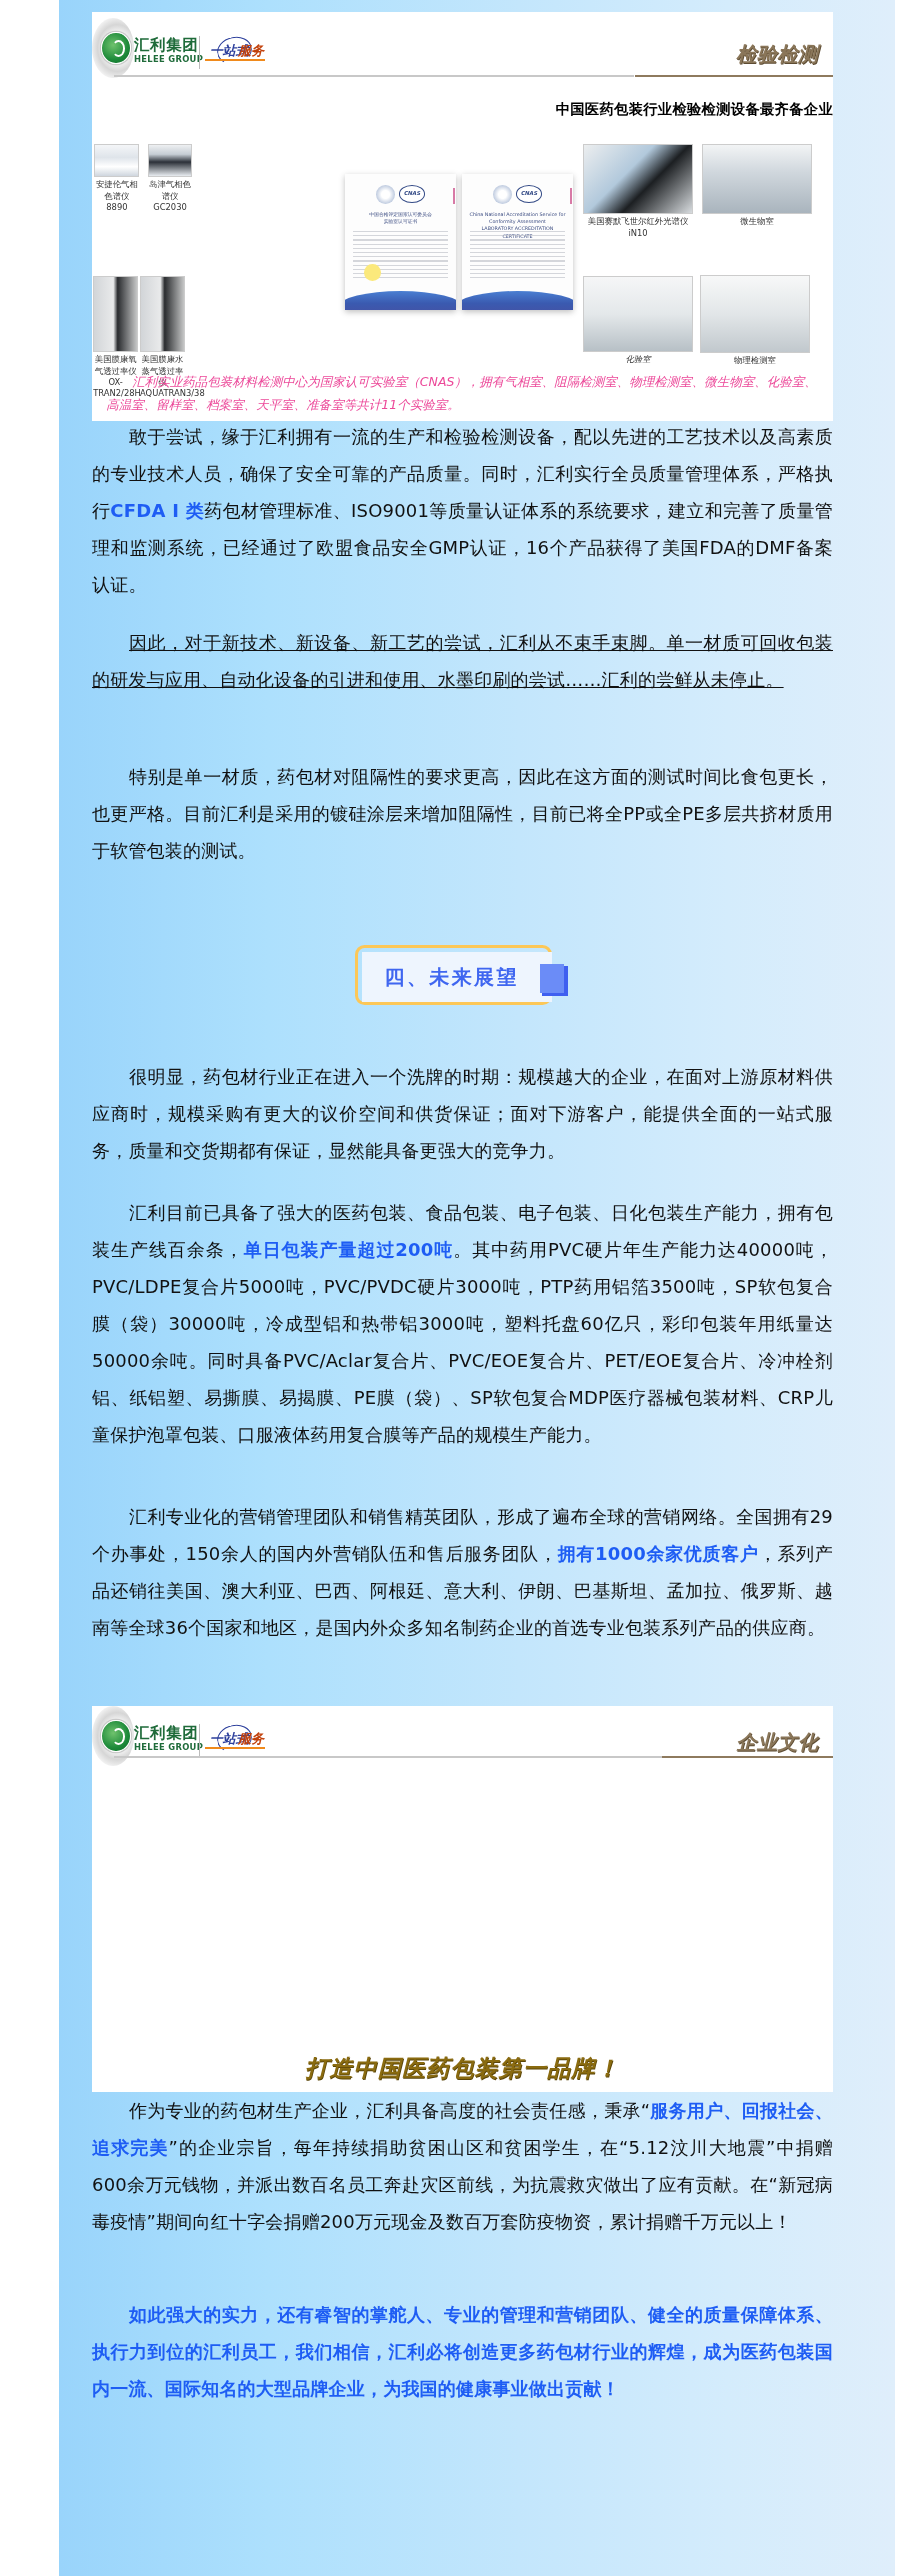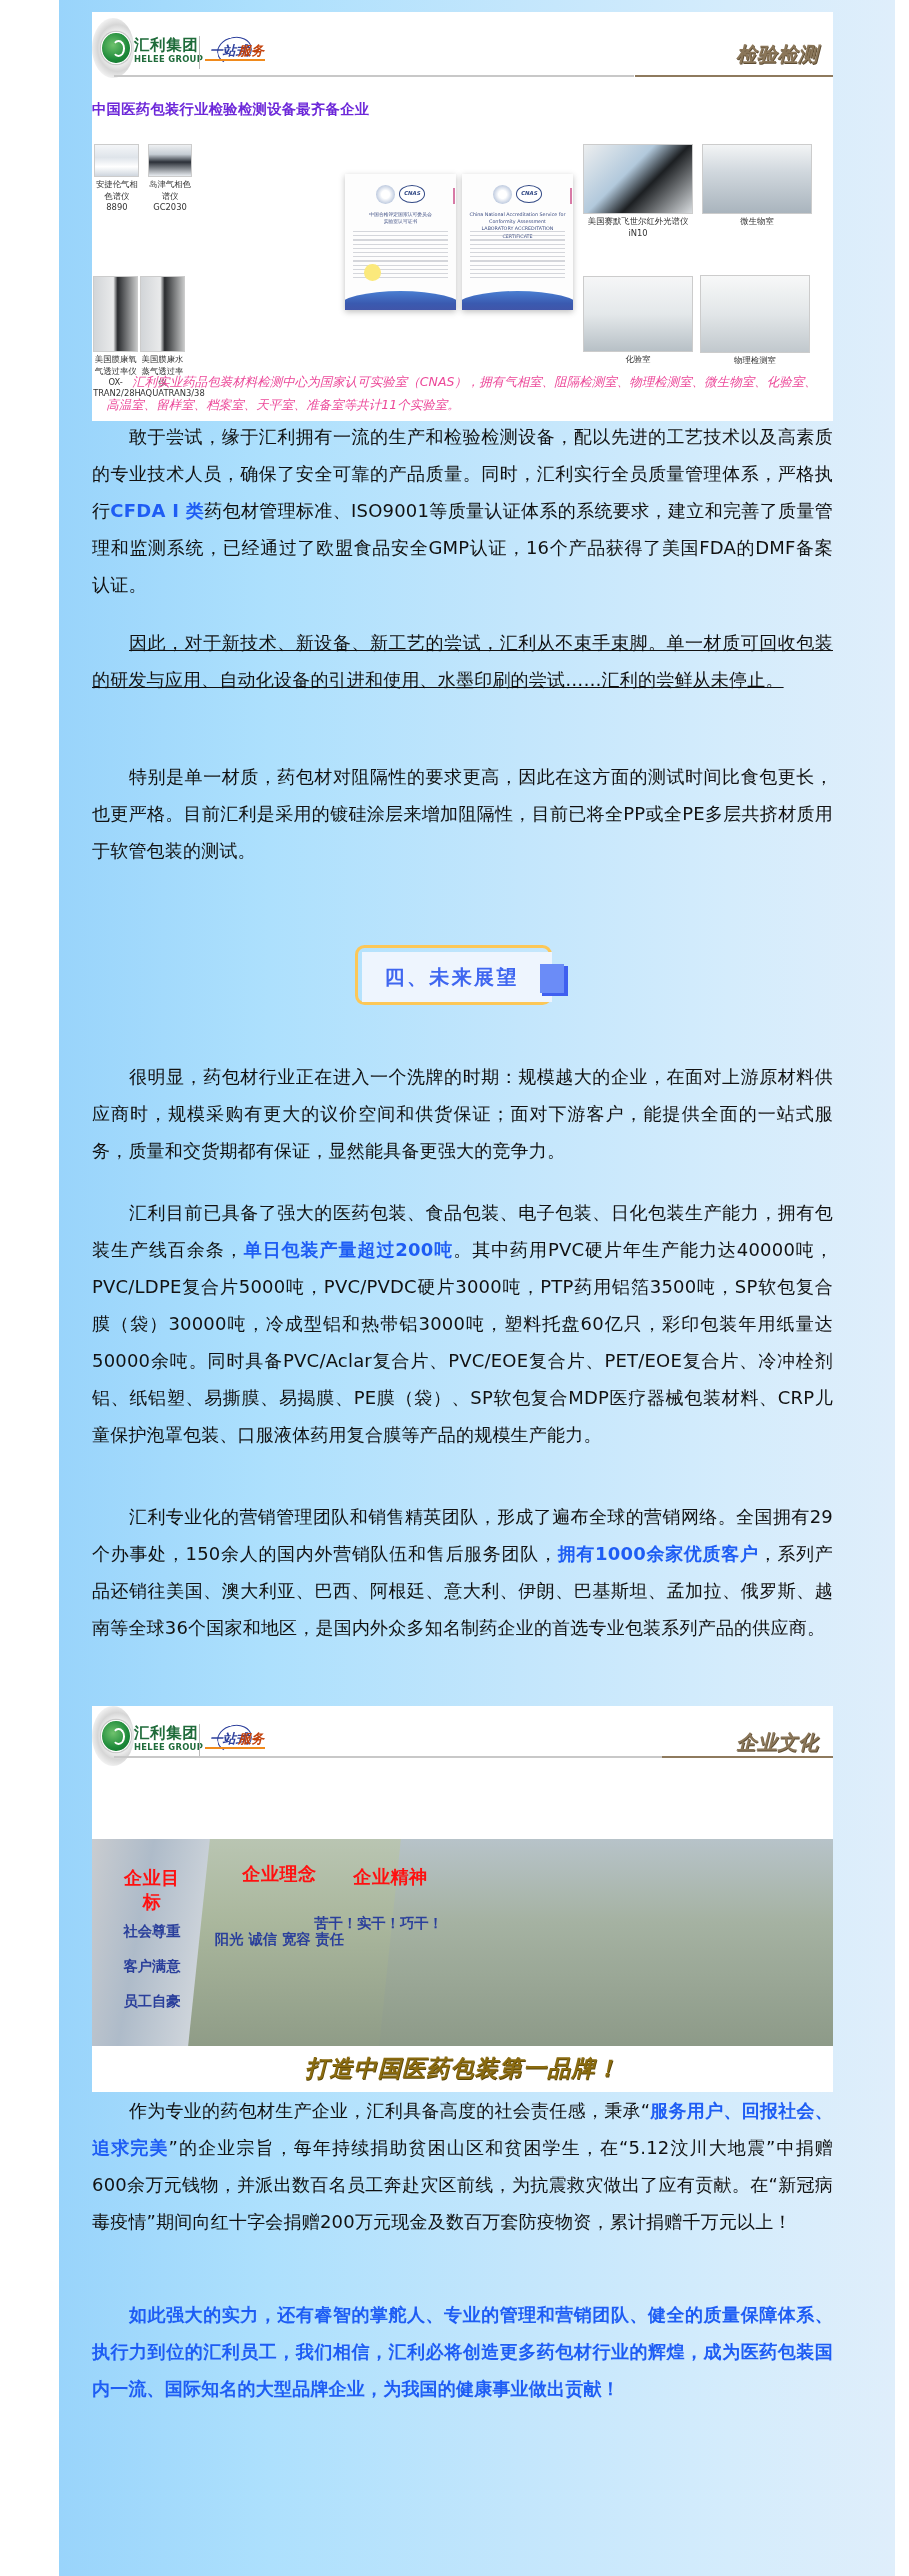--- a/index.html
+++ b/index.html
@@ -41,22 +41,22 @@
   .banner-title {
     position: absolute; right: 14.3px; top: 29px; font-size: 20px; font-weight: bold; font-style: italic;
     color: #8a7659; text-shadow: 0.6px 0.6px 0 #5d4c33; letter-spacing: 0.6px;
   }
   .head-rule-grey { position: absolute; left: 22px; top: 63px; width: 520px; height: 1.8px; background: #c8c8c8; }
   .head-rule-brown { position: absolute; left: 543px; top: 63px; width: 199px; height: 1.8px; background: #8e7a5e; }
 
   
   .inspection { top: 12px; height: 409px; }
   .insp-heading {
-    position: absolute; left: 0; width: 100%; top: 88px; text-align: left;
-    font-size: 14.3px; font-weight: bold; color: #6d28d9; letter-spacing: 0.3px;
+    position: absolute; left: 0; width: 100%; top: 88px; text-align: right;
+    font-size: 14.3px; font-weight: bold; color: #000000; letter-spacing: 0.3px;
   }
   .equip { position: absolute; }
   .equip .photo { width: 100%; border: 0.6px solid #cccccc; box-sizing: border-box; }
   .equip .cap { text-align: center; font-size: 8.4px; color: #333333; line-height: 11.3px; margin-top: 2.4px; }
   .photo-gc { background: linear-gradient(180deg, #f4f6f8 0%, #dfe4ea 40%, #ffffff 70%, #cfd6de 100%); }
   .photo-gc2 { background: linear-gradient(180deg, #eef0f2 0%, #c6cdd4 30%, #2b3038 55%, #e9edf1 100%); }
   .photo-ox { background: linear-gradient(90deg, #d2d5d8 0%, #e9eaeb 45%, #2a2c2f 55%, #c5c6c6 100%); }
   .photo-ir { background: linear-gradient(135deg, #eceeef 0%, #b2c9dc 40%, #1c1f22 60%, #d8dcdf 100%); }
   .photo-micro { background: linear-gradient(180deg, #f2f4f5 0%, #d0d7dd 40%, #a9b4bd 100%); }
   .photo-lab { background: linear-gradient(180deg, #f5f6f7 0%, #e4e8ea 50%, #b7c0c6 100%); }
@@ -176,21 +176,21 @@
 
     <div class="equip" style="left:491px; top:132px; width:110px;">
       <div class="photo photo-ir" style="height:70px;"></div>
       <div class="cap"><span>美国赛默飞世尔红外光谱仪</span><br><span>iN10</span></div>
     </div>
     <div class="equip" style="left:610px; top:132px; width:110px;font-family:Liberation Serif, serif;">
       <div class="photo photo-micro" style="height:70px;"></div>
       <div class="cap">微生物室</div>
     </div>
 
-    <div class="equip" style="left:491px; top:264px; width:110px;">
+    <div class="equip" style="left:491px; top:264px; width:110px;font-style:italic;">
       <div class="photo photo-lab" style="height:76px;"></div>
       <div class="cap">化验室</div>
     </div>
     <div class="equip" style="left:608px; top:263px; width:110px;">
       <div class="photo photo-phys" style="height:78px;"></div>
       <div class="cap">物理检测室</div>
     </div>
 
     <div class="insp-caption">汇利实业药品包装材料检测中心为国家认可实验室（CNAS），拥有气相室、阻隔检测室、物理检测室、微生物室、化验室、高温室、留样室、档案室、天平室、准备室等共计11个实验室。</div>
   </div>
@@ -226,42 +226,20 @@
         <div class="service-ring"></div>
         <div class="service-line"></div>
         <span class="service-cn1">一站式</span>
         <span class="service-cn2">服务</span>
       </div>
       <div class="banner-title">企业文化</div>
       <div class="head-rule-grey" style="top:56px; width:548px;"></div>
       <div class="head-rule-brown" style="top:56px; left:570px; width:171px;"></div>
     </div>
 
-    <div class="culture-panels">
-      <div class="panel panel-1"></div>
-      <div class="panel panel-2"></div>
-      <div class="panel panel-3"></div>
-
-      <div class="panel-block" style="left:24px; top:27px; width:72px;">
-        <div class="panel-title">企业目标</div>
-        <div class="panel-sub">社会尊重</div>
-        <div class="panel-sub">客户满意</div>
-        <div class="panel-sub">员工自豪</div>
-      </div>
-      <div class="panel-block" style="left:107px; top:23px; width:161px;">
-        <div class="panel-title">企业理念</div>
-        <div class="panel-sub" style="margin-top:36px;">阳光 诚信 宽容 责任</div>
-      </div>
-      <div class="panel-block" style="left:209px; top:26px; width:179px;">
-        <div class="panel-title">企业精神</div>
-      </div>
-      <div class="panel-block" style="left:212px; top:67px; width:149px;">
-        <div class="panel-sub">苦干！实干！巧干！</div>
-      </div>
-    </div>
 
     <div class="culture-slogan">打造中国医药包装第一品牌！</div>
   </div>
 
   <p class="para" style="top:2092px; margin:0;"><span>作为专业的药包材生产企业，汇利具备高度的社会责任感，秉承“</span><span class="hl">服务用户、回报社会、追求完美</span><span>”的企业宗旨，每年持续捐助贫困山区和贫困学生，在“5.12汶川大地震”中捐赠600余万元钱物，并派出数百名员工奔赴灾区前线，为抗震救灾做出了应有贡献。在“新冠病毒疫情”期间向红十字会捐赠200万元现金及数百万套防疫物资，累计捐赠千万元以上！</span></p>
 
   <p class="para all-blue" style="top:2296px; margin:0;">如此强大的实力，还有睿智的掌舵人、专业的管理和营销团队、健全的质量保障体系、执行力到位的汇利员工，我们相信，汇利必将创造更多药包材行业的辉煌，成为医药包装国内一流、国际知名的大型品牌企业，为我国的健康事业做出贡献！</p>
 
 </div>
 

